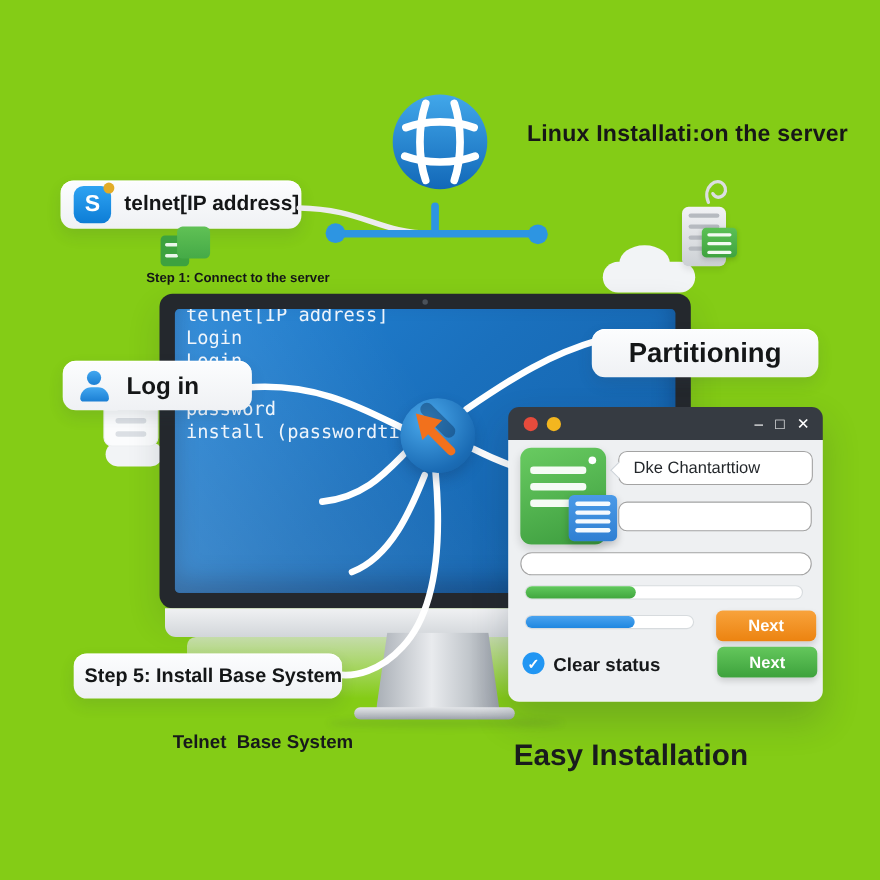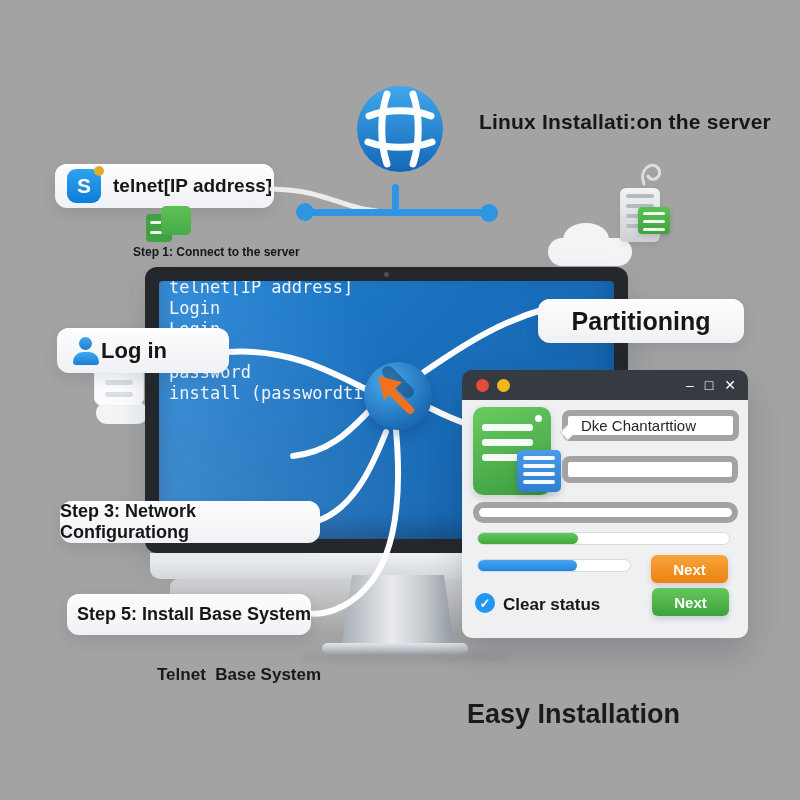--- a/index.html
+++ b/index.html
@@ -1,18 +1,18 @@
 <!DOCTYPE html>
 <html><head>
 <meta charset="utf-8">
 <style>
   * { margin:0; padding:0; box-sizing:border-box; }
   html,body { width:800px; height:800px; }
   body { font-family:"Liberation Sans", sans-serif; background:#ffffff; overflow:hidden; }
-  #stage { position:relative; width:800px; height:800px; background:#a3a3a3; }
+  #stage { position:relative; width:800px; height:800px; background:#84cc16; }
   .abs { position:absolute; }
 
   
   .cloud { position:absolute; background:#f2f4f6; border-radius:20px; }
   .cloud::before { content:""; position:absolute; width:55%; height:120%; top:-55%; left:18%;
                    background:#f2f4f6; border-radius:50%; }
   .ghost-doc { position:absolute; background:#fbfcfd; border:1px solid #eef0f2; border-radius:8px; }
   .ghost-doc i { display:block; height:5px; background:#dbdfe4; border-radius:3px; margin:7px 10px 0 10px; }
 
   
@@ -87,21 +87,21 @@
   svg.curves { position:absolute; left:0; top:0; pointer-events:none; }
 
   
   .ball { position:absolute; left:364px; top:362px; width:68px; height:68px; border-radius:50%;
           background:radial-gradient(circle at 35% 30%,#4aa9ec,#1b6cb5 70%,#145a9c);
           box-shadow:0 6px 12px rgba(10,40,80,.25); }
   .ball-slash { position:absolute; left:14px; top:14px; width:40px; height:12px; border-radius:6px;
                 background:rgba(10,50,95,.45); transform:rotate(45deg); transform-origin:center; }
 
   
-  .login-badge { left:57px; top:328px; width:172px; height:45px; padding-left:14px; 
+  .login-badge { left:57px; top:328px; width:172px; height:45px; padding-left:14px; gap:14px;
                  font-size:22px; font-weight:700; }
   .person { position:relative; width:30px; height:28px; }
   .person::before { content:""; position:absolute; left:8px; top:0; width:13px; height:13px; border-radius:50%;
                     background:linear-gradient(180deg,#42a7f0,#1b7fd4); }
   .person::after { content:""; position:absolute; left:2px; top:15px; width:26px; height:13px;
                    border-radius:13px 13px 4px 4px; background:linear-gradient(180deg,#42a7f0,#1b7fd4); }
   .partition-badge { left:538px; top:299px; width:206px; height:44px; justify-content:center;
                      font-size:25px; font-weight:800; }
   .step-badge { justify-content:center; font-size:18px; font-weight:700; }
   .sb2 { left:62px; top:436px; width:234px; height:42px; }
@@ -126,52 +126,52 @@
   .dlg-doc-green { position:absolute; left:473px; top:407px; width:78px; height:88px; border-radius:10px;
                    background:linear-gradient(160deg,#69cb61,#3c9c3e); box-shadow:0 4px 9px rgba(0,0,0,.14); }
   .dlg-doc-green u { position:absolute; right:9px; top:8px; width:7px; height:7px; border-radius:50%; background:#fff; }
   .dlg-doc-green i { display:block; height:7px; background:rgba(255,255,255,.94); border-radius:3px; margin:8px 18px 0 9px; }
   .dlg-doc-green i:first-of-type { margin-top:17px; }
   .dlg-doc-blue { position:absolute; left:517px; top:450px; width:44px; height:42px; border-radius:5px;
                   background:linear-gradient(180deg,#4a9ae8,#2f7fd2); box-shadow:0 3px 7px rgba(0,0,0,.18); }
   .dlg-doc-blue i { display:block; height:4px; background:rgba(255,255,255,.95); border-radius:2px; margin:4px 6px 0 6px; }
   .dlg-doc-blue i:first-of-type { margin-top:6px; }
 
-  .field { position:absolute; background:#fff; border:6px solid #a3a3a3; border-radius:8px; }
+  .field { position:absolute; background:#fff; border:1px solid #a3a3a3; border-radius:8px; }
   .input1 { left:562px; top:410px; width:177px; height:31px; display:flex; align-items:center;
             padding-left:13px; font-size:15px; color:#23272b; }
   .input1::before { content:""; position:absolute; left:-6px; top:11px; width:10px; height:10px;
                     background:#fff; border-left:1px solid #ccd2d8; border-bottom:1px solid #ccd2d8;
                     transform:rotate(45deg); }
   .field2 { left:562px; top:456px; width:176px; height:27px; }
   .field3 { left:473px; top:502px; width:265px; height:21px; border-radius:11px; }
 
   .ptrack { position:absolute; height:13px; background:#fff; border:1px solid #d7dbde; border-radius:7px; }
   .pt1 { left:477px; top:532px; width:253px; }
   .pt2 { left:477px; top:559px; width:154px; }
   .pfill { height:11px; border-radius:6px; }
   .pf-green { background:linear-gradient(180deg,#61c95d,#41a73f); }
   .pf-blue  { background:linear-gradient(180deg,#4aa3ef,#1f87e0); }
 
-  .next-btn { position:absolute; width:77px; height:28px; border-radius:6px; border:none;
+  .next-btn { position:absolute; width:91px; height:28px; border-radius:6px; border:none;
               color:#fff; font-size:15px; font-weight:700; font-family:inherit;
               display:flex; align-items:center; justify-content:center; cursor:pointer;
               box-shadow:0 3px 6px rgba(0,0,0,.15); }
   .nb-orange { left:651px; top:555px; background:linear-gradient(180deg,#f8a33c,#ec8310); }
   .nb-green  { left:652px; top:588px; background:linear-gradient(180deg,#64c75c,#3da23c); }
 
   .check-circle { position:absolute; left:475px; top:593px; width:20px; height:20px; border-radius:50%;
                   background:#2196f3; color:#fff; font-size:13px; font-weight:800;
                   display:flex; align-items:center; justify-content:center; cursor:pointer; }
   .check-label { position:absolute; left:503px; top:595px; font-size:17px; font-weight:700; color:#16181a; }
 
   
   .foot-caption { position:absolute; left:157px; top:665px; font-size:17px; font-weight:700; color:#17191b; white-space:pre; }
   .foot-left  { position:absolute; left:112px; top:691px; font-size:32px; font-weight:800; color:#191b1d; }
-  .foot-right { position:absolute; left:467px; top:671px; font-size:27px; font-weight:800; color:#191b1d;margin-top:28px; }
+  .foot-right { position:absolute; left:467px; top:671px; font-size:27px; font-weight:800; color:#191b1d; }
 </style>
 </head>
 <body>
 
 <div id="stage">
 
   <div class="cloud abs" style="left:548px;top:238px;width:84px;height:28px;"></div>
   <div class="cloud abs" style="left:96px;top:402px;width:52px;height:22px;"></div>
   <div class="ghost-doc abs" style="left:94px;top:360px;width:50px;height:46px;">
       <i></i>
@@ -274,23 +274,20 @@
 
   <div class="badge partition-badge">
     <span>Partitioning</span>
   </div>
 
   <div class="badge login-badge">
     <div class="person"></div>
     <span>Log in</span>
   </div>
 
-  <div class="badge step-badge sb3">
-      <span>Step 3: Network Configurationg</span>
-    </div>
   <div class="badge step-badge sb5">
       <span>Step 5: Install Base System</span>
     </div>
 
   <div class="dialog">
     <div class="titlebar">
       <div class="tl-dot tl-red"></div>
       <div class="tl-dot tl-yellow"></div>
       <div class="win-controls">
         <span>–</span>

